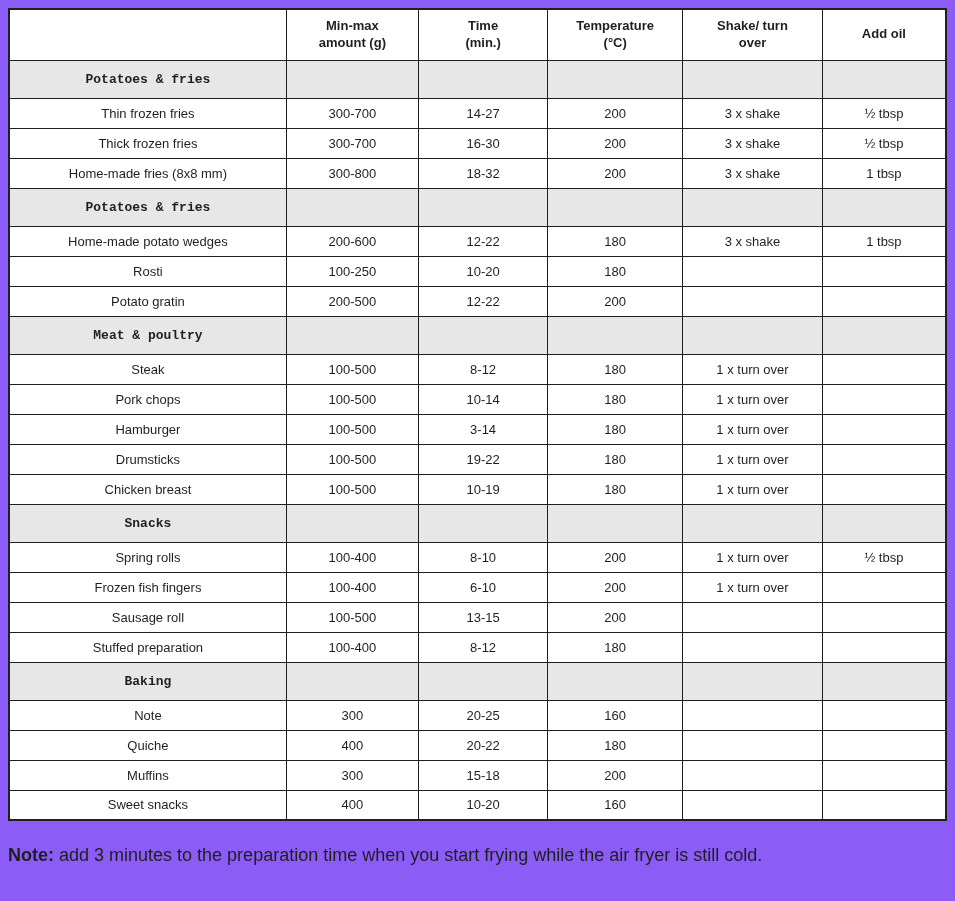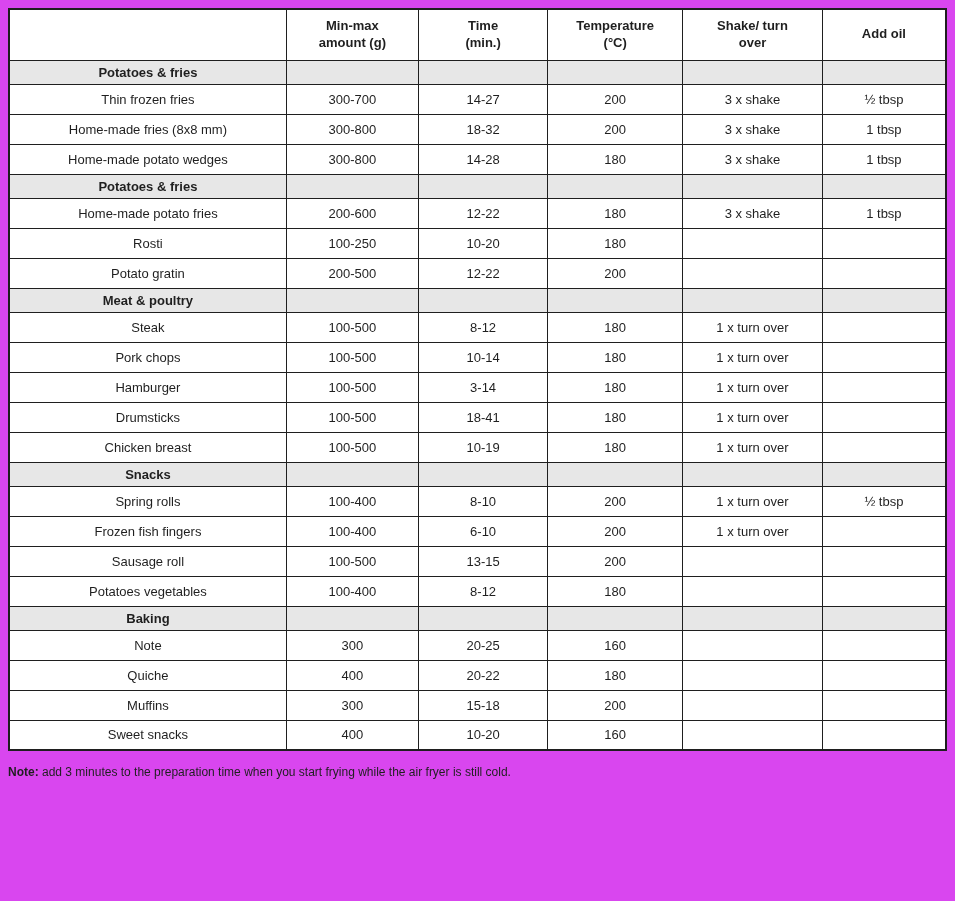--- a/index.html
+++ b/index.html
@@ -7,21 +7,21 @@
     margin: 0;
     padding: 0;
     background: #ffffff;
     font-family: "Liberation Sans", sans-serif;
     color: #1f1f1f;
   }
   .page {
     width: 955px;
     height: 901px;
     padding: 8px 8px 0 8px;
-    background: #d946ef;
+    background: #8b5cf6;
   }
   table.cooking {
     width: 939px;
     border-collapse: collapse;
     table-layout: fixed;
     border: 2px solid #1f1f1f;
   }
   col.c0 { width: 29.6%; }
   col.c1 { width: 14.1%; }
   col.c2 { width: 13.8%; }
@@ -44,25 +44,26 @@
     background: #ffffff;
   }
   tbody td {
     height: 30px;
     background: #ffffff;
     font-weight: normal;
   }
   tr.section td {
     background: #e7e7e7;
     font-weight: bold;
-    height: 24px;
+    height: 38px;
+    font-family: Liberation Mono, monospace;
   }
   .note {
-    margin-top: 14px;
-    font-size: 12px;
+    margin-top: 24px;
+    font-size: 18px;
     color: #1f1f1f;
   }
   .note b { font-weight: bold; }
 </style>
 </head>
 <body>
 
 <div class="page">
 
   <table class="cooking">
@@ -99,45 +100,45 @@
         </tr>
         <tr>
           <td>Thin frozen fries</td>
           <td>300-700</td>
           <td>14-27</td>
           <td>200</td>
           <td>3 x shake</td>
           <td>½ tbsp</td>
         </tr>
         <tr>
+          <td>Thick frozen fries</td>
+          <td>300-700</td>
+          <td>16-30</td>
+          <td>200</td>
+          <td>3 x shake</td>
+          <td>½ tbsp</td>
+        </tr>
+        <tr>
           <td>Home-made fries (8x8 mm)</td>
           <td>300-800</td>
           <td>18-32</td>
           <td>200</td>
           <td>3 x shake</td>
           <td>1 tbsp</td>
         </tr>
+        <tr class="section">
+          <td>Potatoes &amp; fries</td>
+          <td></td>
+          <td></td>
+          <td></td>
+          <td></td>
+          <td></td>
+        </tr>
         <tr>
           <td>Home-made potato wedges</td>
-          <td>300-800</td>
-          <td>14-28</td>
-          <td>180</td>
-          <td>3 x shake</td>
-          <td>1 tbsp</td>
-        </tr>
-        <tr class="section">
-          <td>Potatoes &amp; fries</td>
-          <td></td>
-          <td></td>
-          <td></td>
-          <td></td>
-          <td></td>
-        </tr>
-        <tr>
-          <td>Home-made potato fries</td>
           <td>200-600</td>
           <td>12-22</td>
           <td>180</td>
           <td>3 x shake</td>
           <td>1 tbsp</td>
         </tr>
         <tr>
           <td>Rosti</td>
           <td>100-250</td>
           <td>10-20</td>
@@ -181,21 +182,21 @@
           <td>Hamburger</td>
           <td>100-500</td>
           <td>3-14</td>
           <td>180</td>
           <td>1 x turn over</td>
           <td></td>
         </tr>
         <tr>
           <td>Drumsticks</td>
           <td>100-500</td>
-          <td>18-41</td>
+          <td>19-22</td>
           <td>180</td>
           <td>1 x turn over</td>
           <td></td>
         </tr>
         <tr>
           <td>Chicken breast</td>
           <td>100-500</td>
           <td>10-19</td>
           <td>180</td>
           <td>1 x turn over</td>
@@ -227,21 +228,21 @@
         </tr>
         <tr>
           <td>Sausage roll</td>
           <td>100-500</td>
           <td>13-15</td>
           <td>200</td>
           <td></td>
           <td></td>
         </tr>
         <tr>
-          <td>Potatoes vegetables</td>
+          <td>Stuffed preparation</td>
           <td>100-400</td>
           <td>8-12</td>
           <td>180</td>
           <td></td>
           <td></td>
         </tr>
         <tr class="section">
           <td>Baking</td>
           <td></td>
           <td></td>

